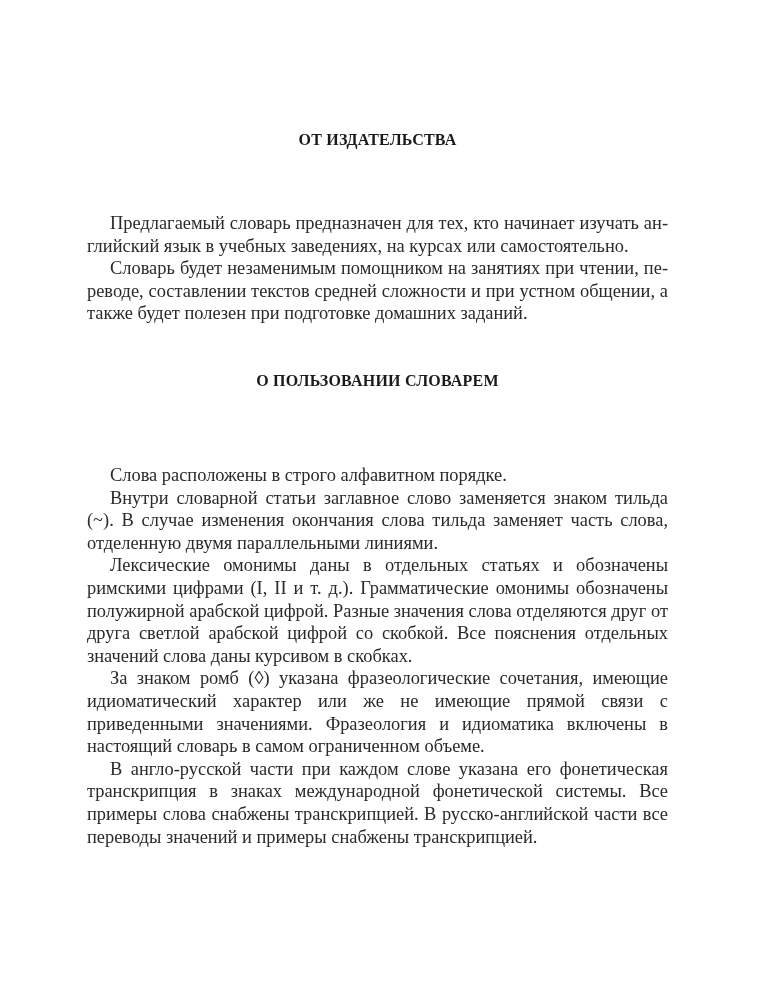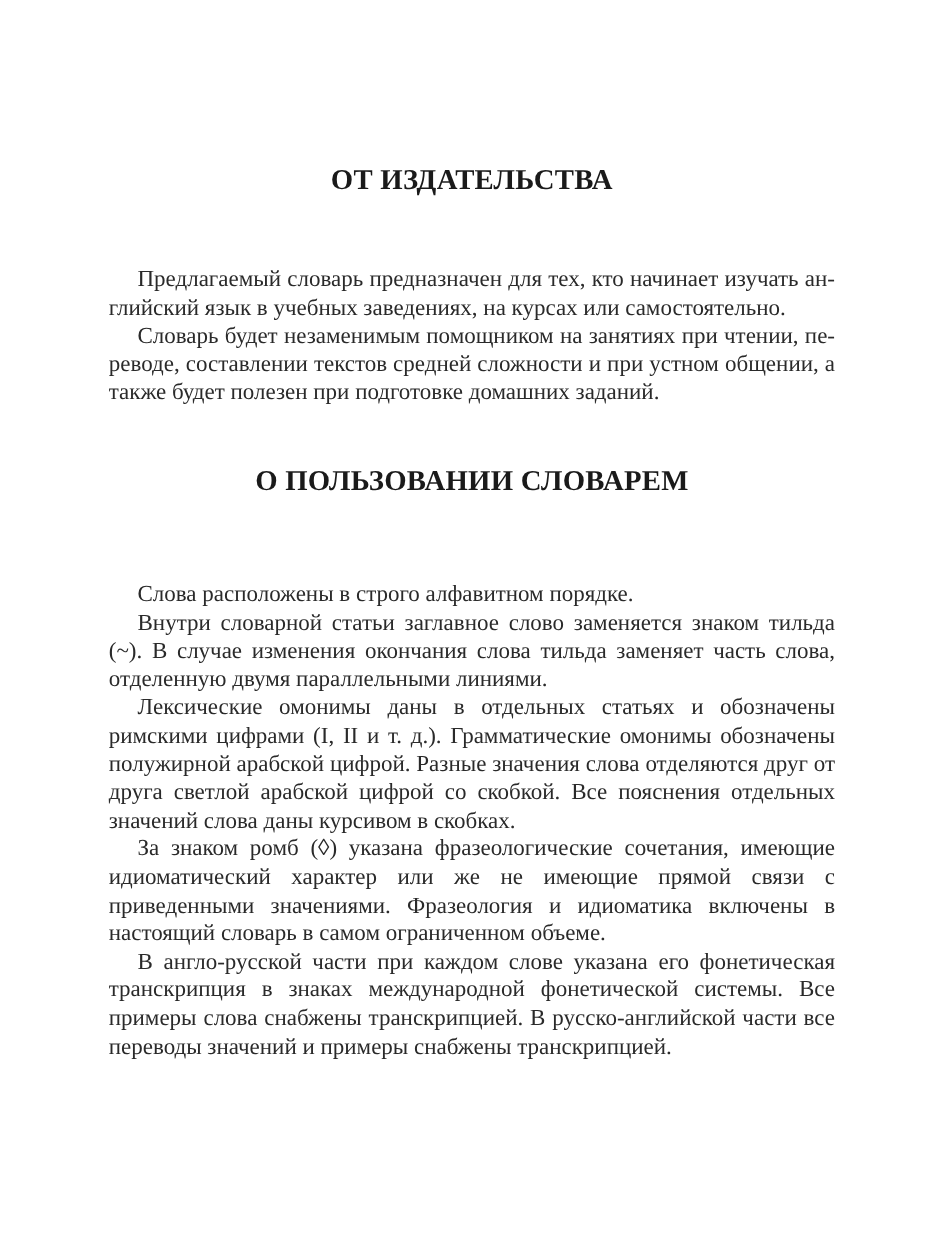--- a/index.html
+++ b/index.html
@@ -16,21 +16,21 @@
       color: #2a2a2a;
     }
     .page {
       position: absolute;
       left: 87px;
       top: 0;
       width: 581px;
     }
     .section-title {
       font-weight: bold;
-      font-size: 23px;
+      font-size: 16px;
       text-align: center;
       margin: 0;
       letter-spacing: 0.2px;
       color: #1a1a1a;
       position: absolute;
       left: 0;
       width: 581px;
     }
     .title-1 { top: 131px; }
     .title-2 { top: 372px; }

